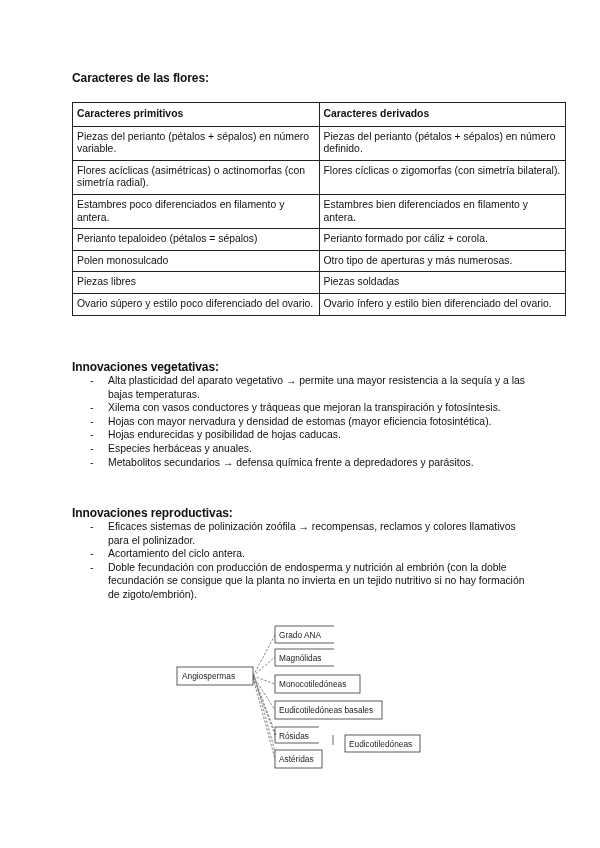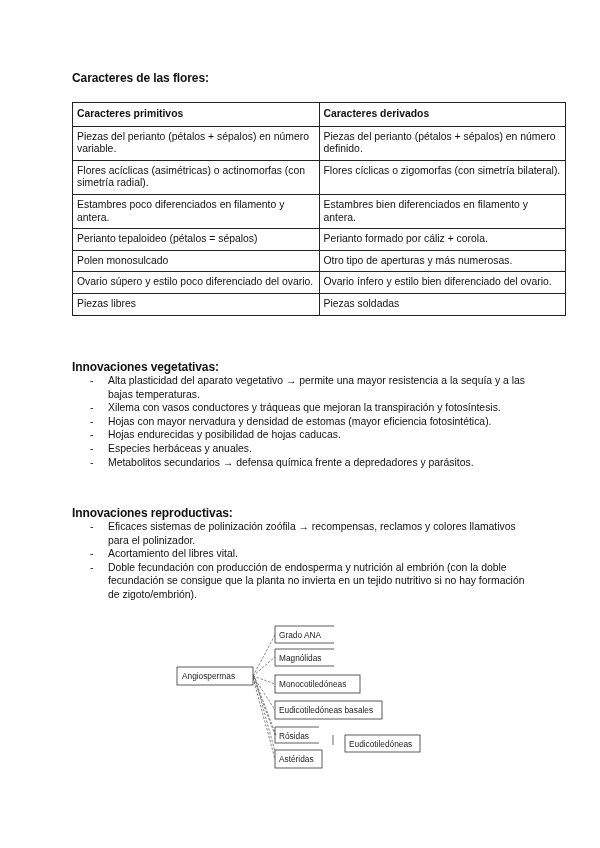--- a/index.html
+++ b/index.html
@@ -48,44 +48,44 @@
       </tr>
       <tr>
         <td>Perianto tepaloideo (pétalos = sépalos)</td>
         <td>Perianto formado por cáliz + corola.</td>
       </tr>
       <tr>
         <td>Polen monosulcado</td>
         <td>Otro tipo de aperturas y más numerosas.</td>
       </tr>
       <tr>
+        <td>Piezas libres</td>
+        <td>Piezas soldadas</td>
+      </tr>
+      <tr>
         <td>Ovario súpero y estilo poco diferenciado del ovario.</td>
         <td>Ovario ínfero y estilo bien diferenciado del ovario.</td>
-      </tr>
-      <tr>
-        <td>Piezas libres</td>
-        <td>Piezas soldadas</td>
       </tr>
     </tbody>
   </table>
 
   <div class="heading" style="top:360px;">Innovaciones vegetativas:</div>
   <ul class="bullets" style="top:374px;">
     <li><span class="dash">-</span><span>Alta plasticidad del aparato vegetativo → permite una mayor resistencia a la sequía y a las bajas temperaturas.</span></li>
     <li><span class="dash">-</span><span>Xilema con vasos conductores y tráqueas que mejoran la transpiración y fotosíntesis.</span></li>
     <li><span class="dash">-</span><span>Hojas con mayor nervadura y densidad de estomas (mayor eficiencia fotosintética).</span></li>
     <li><span class="dash">-</span><span>Hojas endurecidas y posibilidad de hojas caducas.</span></li>
     <li><span class="dash">-</span><span>Especies herbáceas y anuales.</span></li>
     <li><span class="dash">-</span><span>Metabolitos secundarios → defensa química frente a depredadores y parásitos.</span></li>
   </ul>
 
   <div class="heading" style="top:506px;">Innovaciones reproductivas:</div>
   <ul class="bullets" style="top:520px;">
     <li><span class="dash">-</span><span>Eficaces sistemas de polinización zoófila → recompensas, reclamos y colores llamativos para el polinizador.</span></li>
-    <li><span class="dash">-</span><span>Acortamiento del libres vital.</span></li>
+    <li><span class="dash">-</span><span>Acortamiento del ciclo antera.</span></li>
     <li><span class="dash">-</span><span>Doble fecundación con producción de endosperma y nutrición al embrión (con la doble fecundación se consigue que la planta no invierta en un tejido nutritivo si no hay formación de zigoto/embrión).</span></li>
   </ul>
 
   <svg class="diagram" width="600" height="848" viewBox="0 0 600 848">
     <g stroke="#555" stroke-width="0.7" stroke-dasharray="2.5,1.5" fill="none">
       <line x1="253" y1="676" x2="275" y2="635"></line>
       <line x1="253" y1="676" x2="275" y2="657"></line>
       <line x1="253" y1="676" x2="275" y2="684"></line>
       <line x1="253" y1="676" x2="275" y2="710"></line>
       <line x1="253" y1="677" x2="275" y2="735"></line>

